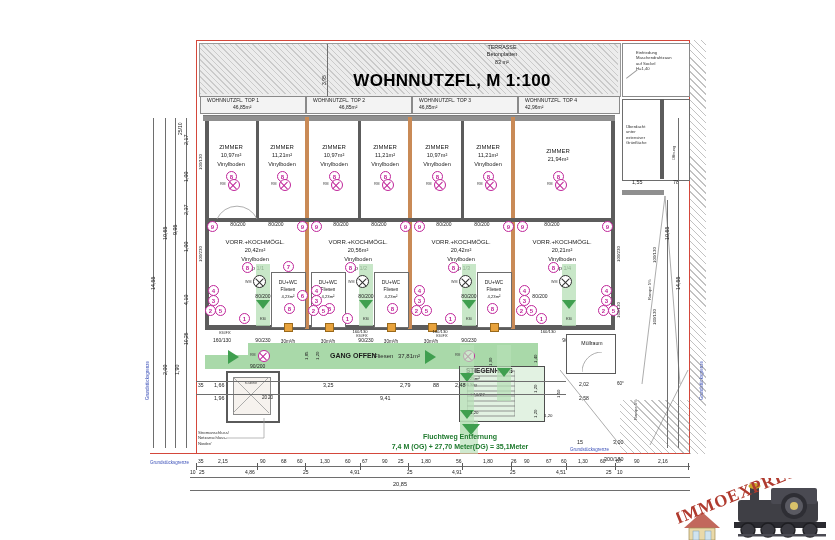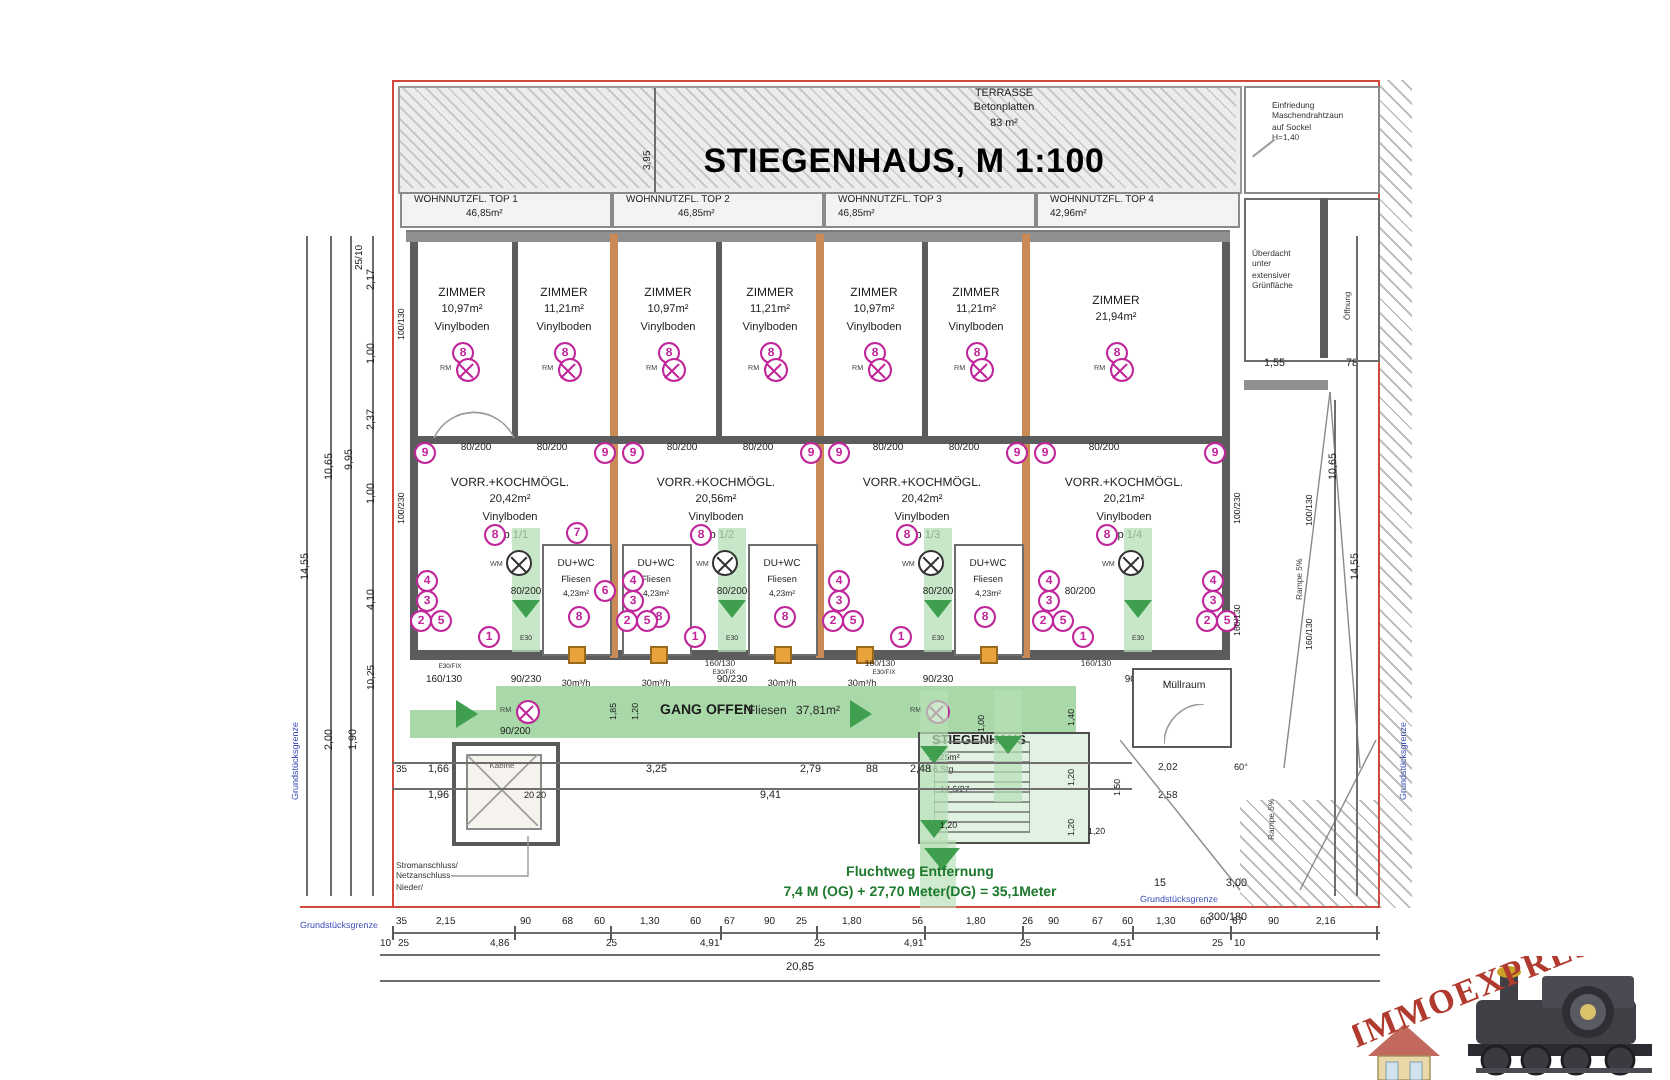--- a/index.html
+++ b/index.html
@@ -57,21 +57,21 @@
   <div class="t" style="left:700px;top:400px;font-size:4.5px;color:#3a4fb8;transform:rotate(-90deg);transform-origin:0 0;">Grundstücksgrenze</div>
   <div class="t" style="left:150px;top:461px;font-size:4.5px;color:#3a4fb8;">Grundstücksgrenze</div>
   <div class="t" style="left:570px;top:448px;font-size:4.5px;color:#3a4fb8;">Grundstücksgrenze</div>
 
   <div class="terrace" style="left:199px;top:43px;width:420px;height:52px;"></div>
   <div class="dothatch" style="left:200px;top:44px;width:418px;height:50px;"></div>
   <div class="t ctr" style="left:502px;top:45px;font-size:5.4px;">TERRASSE</div>
   <div class="t ctr" style="left:502px;top:52px;font-size:5.4px;">Betonplatten</div>
   <div class="t ctr" style="left:502px;top:60px;font-size:5.4px;">83 m²</div>
 
-  <div class="t ctr" style="left:452px;top:72px;font-size:17px;font-weight:bold;letter-spacing:.3px;color:#000;">STIEGENHAUS, M 1:100</div>
+  <div class="t ctr" style="left:452px;top:72px;font-size:17px;font-weight:bold;letter-spacing:.3px;color:#000;">WOHNNUTZFL, M 1:100</div>
 
   <div class="t" style="left:322px;top:85px;font-size:5px;transform:rotate(-90deg);transform-origin:0 0;">3,95</div>
   <div class="dimv" style="left:327px;top:44px;height:52px;"></div>
 
   <div class="abs" style="left:622px;top:43px;width:66px;height:52px;background:#fff;border:1px solid #8a8a8a;"></div>
   <div class="t" style="left:636px;top:50px;font-size:4.2px;line-height:1.25;color:#333;">Einfriedung
 Maschendrahtzaun
 auf Sockel
 H=1,40</div>
   <div class="hair" style="left:626px;top:78px;width:14px;height:1px;transform:rotate(-38deg);transform-origin:0 0;"></div>

